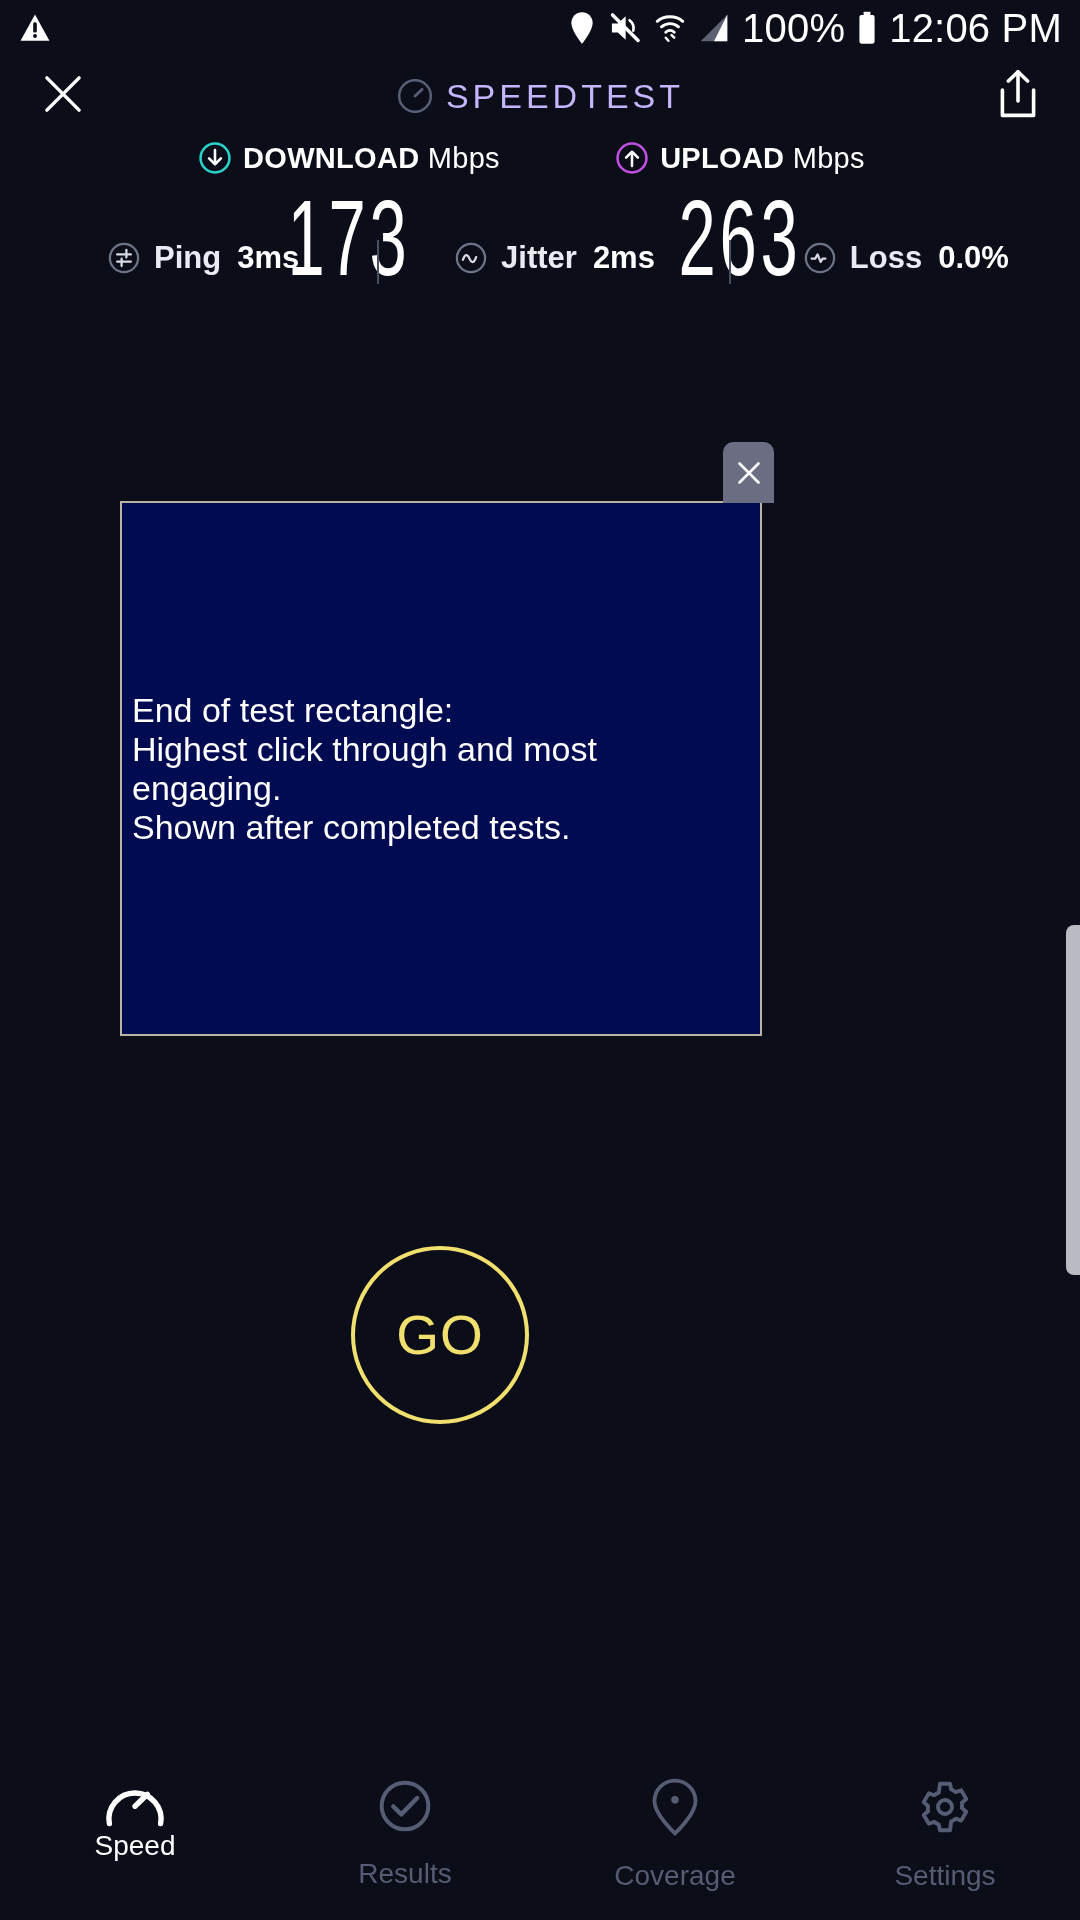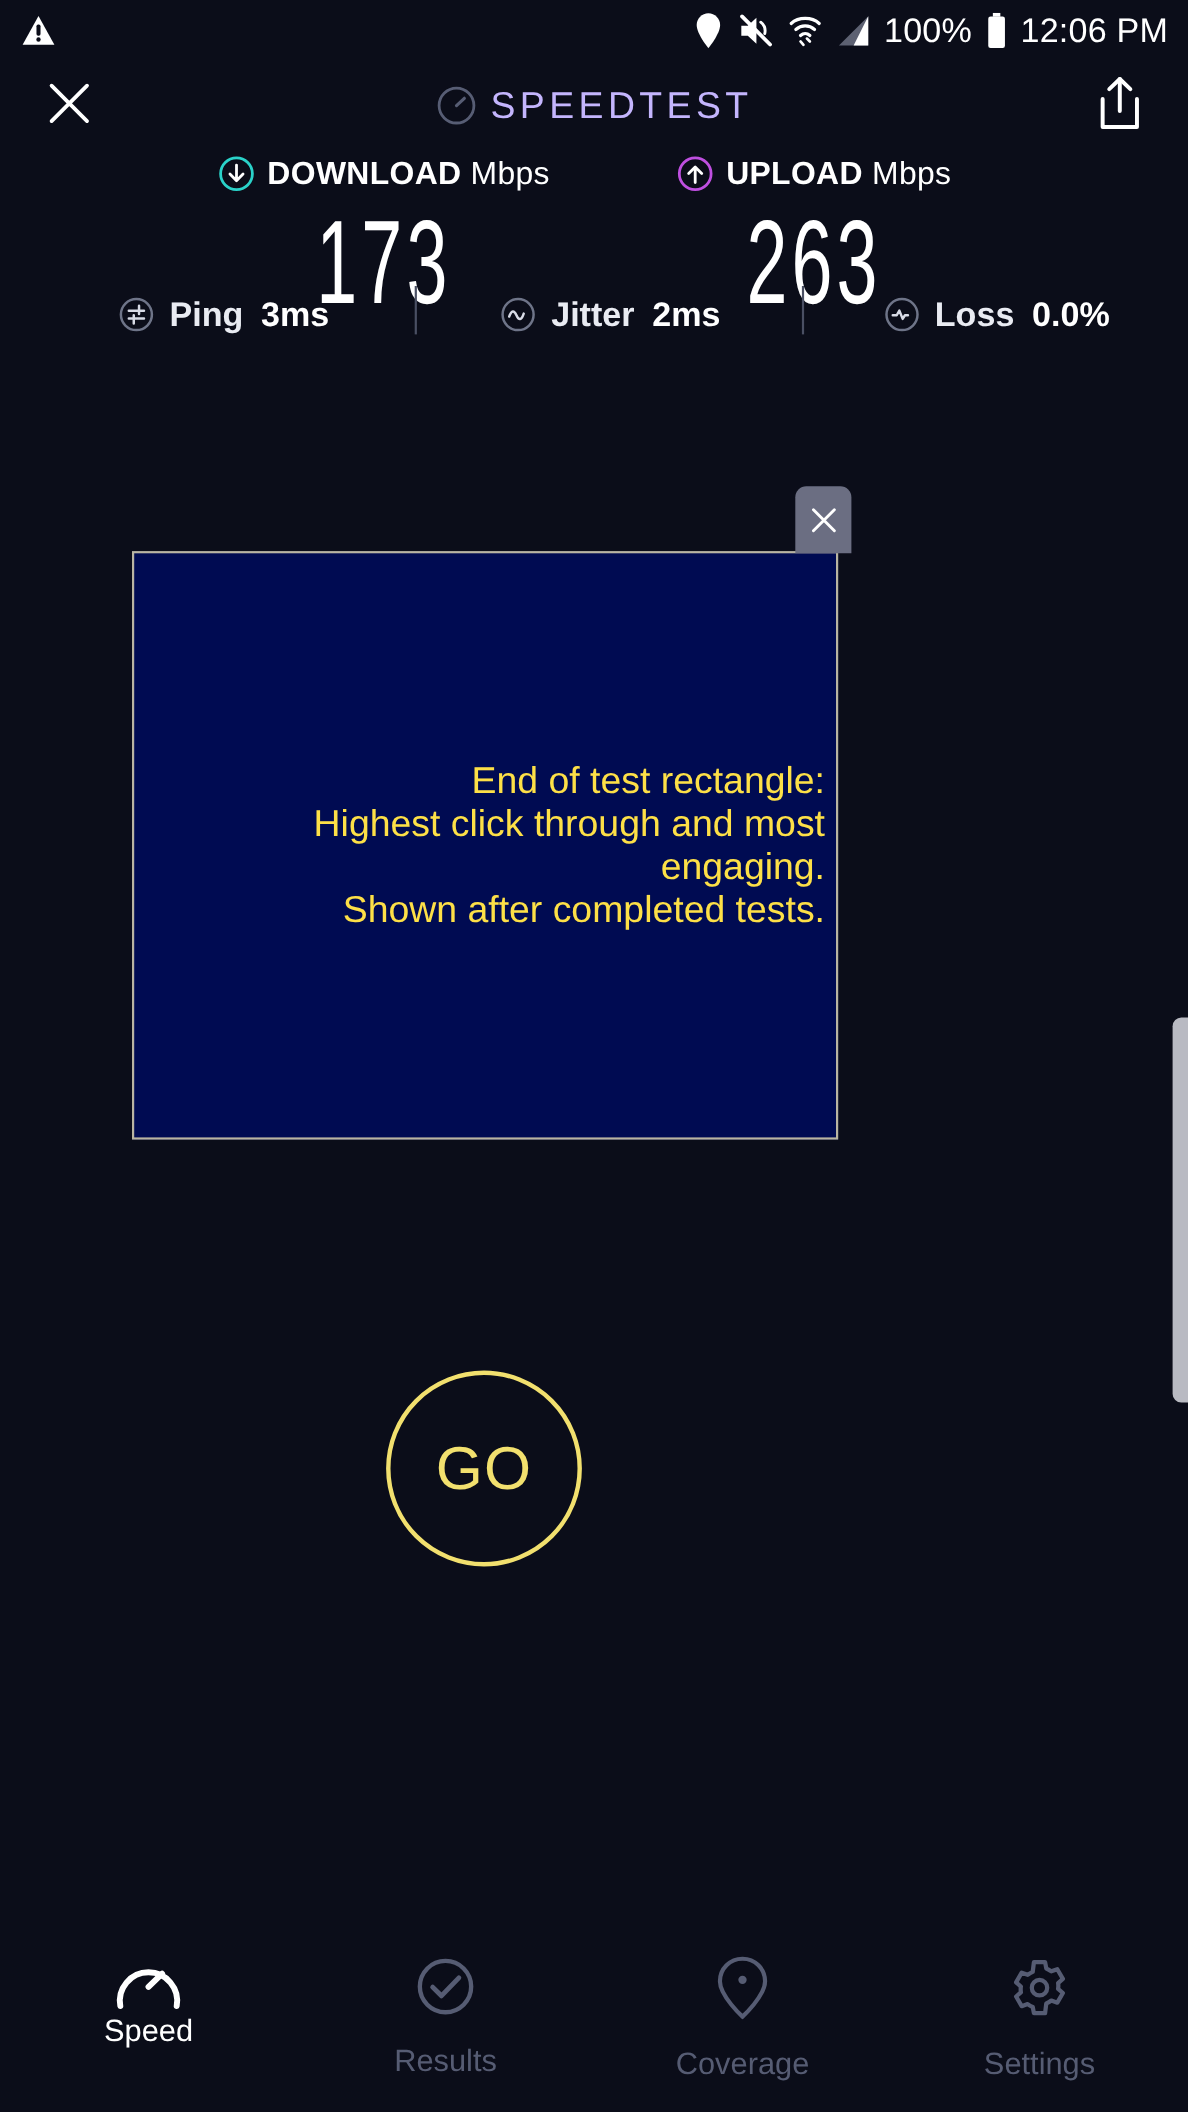--- a/index.html
+++ b/index.html
@@ -26,21 +26,21 @@
     padding: 0 18px;
   }
   #status-left { display: flex; align-items: center; }
   #status-right {
     margin-left: auto;
     display: flex;
     align-items: center;
     gap: 12px;
   }
   .status-text {
-    font-size: 31px;
+    font-size: 40px;
     color: #ffffff;
     letter-spacing: 0.2px;
     white-space: nowrap;
   }
   .sb-icon { display: block; }
 
   
   #app-header {
     position: absolute;
     top: 56px; left: 0;
@@ -108,21 +108,21 @@
     margin-top: 6px;
   }
 
   
   #metrics-row {
     position: absolute;
     top: 240px; left: 0;
     width: 1080px;
     height: 64px;
     display: flex;
-    align-items: flex-end;
+    align-items: flex-start;
     padding-left: 28px;
   }
   .metric {
     display: flex;
     align-items: center;
     justify-content: center;
     gap: 12px;
     flex: 1;
   }
   .metric-name {
@@ -153,24 +153,24 @@
   #ad-rectangle {
     position: absolute;
     inset: 0;
     background: #000b52;
     border: 2px solid #b9b5a2;
     display: flex;
     align-items: center;
     justify-content: center;
   }
   #ad-text {
-    text-align: right;
+    text-align: left;
     font-size: 34px;
     line-height: 39px;
-    color: #fde047;
+    color: #ffffff;
     font-weight: 400;
     padding: 0 10px;
   }
   #ad-close-button {
     position: absolute;
     left: 603px;
     top: -59px;
     width: 51px;
     height: 61px;
     background: #6b6e82;

